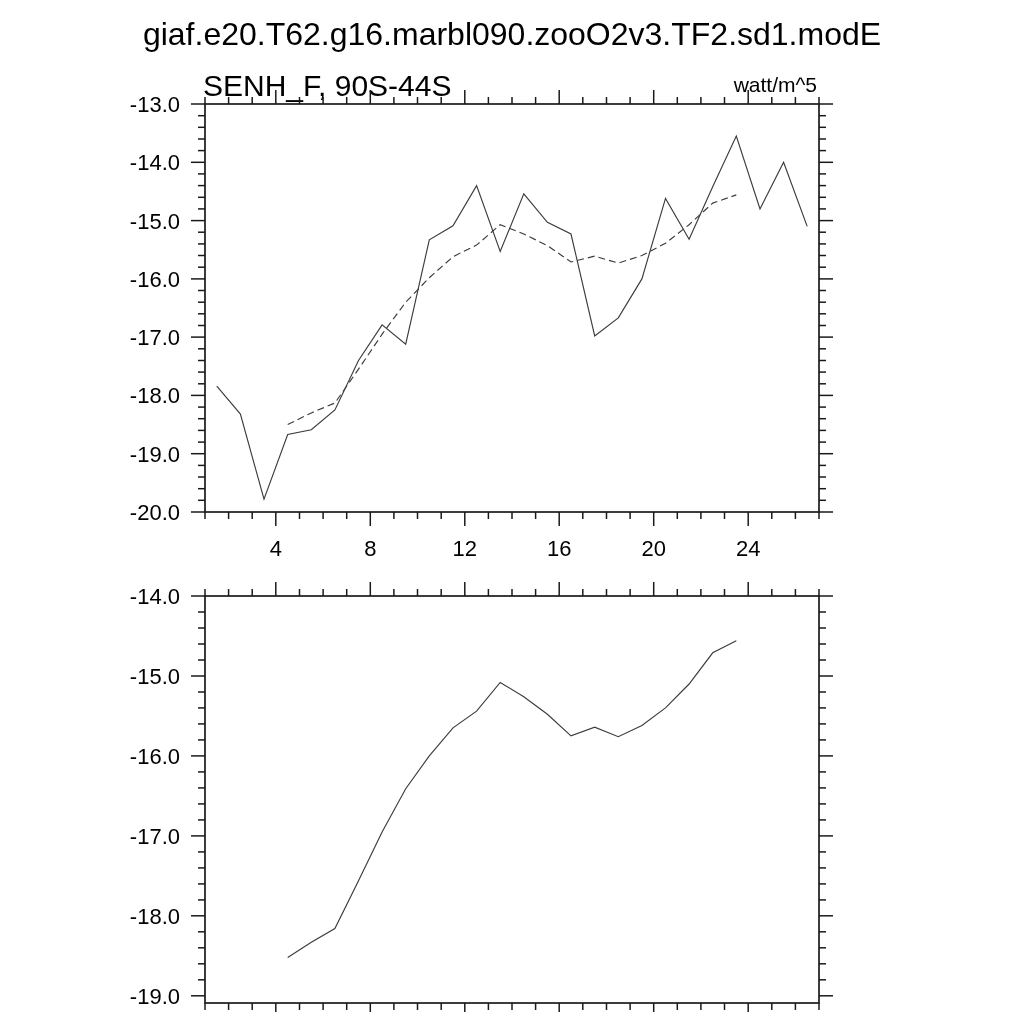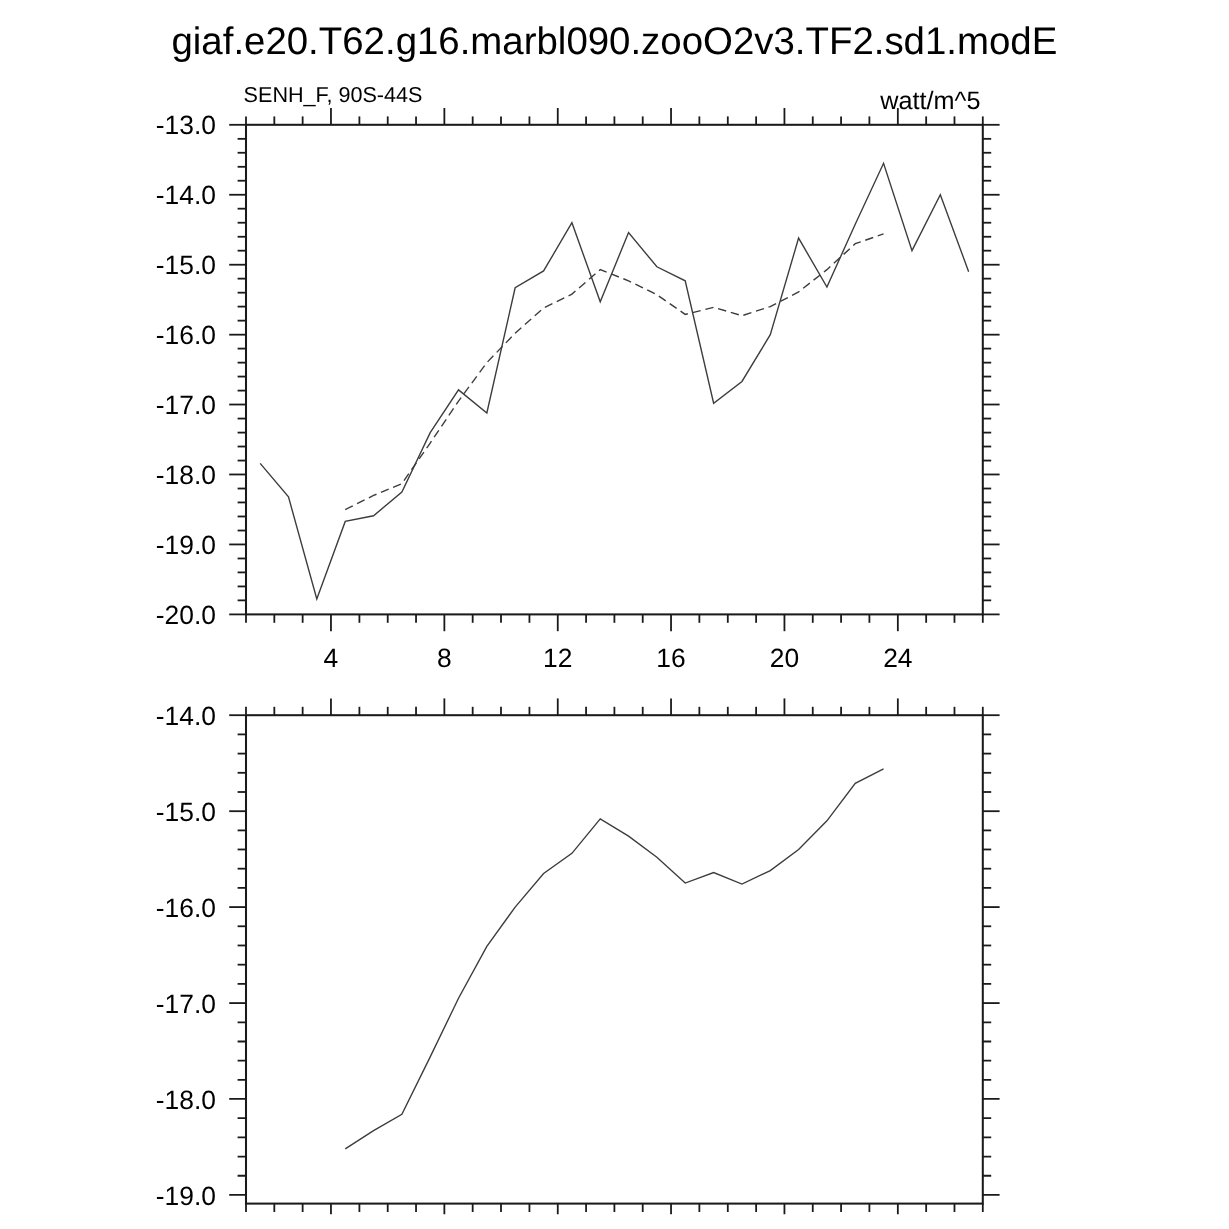--- a/index.html
+++ b/index.html
@@ -11,21 +11,21 @@
     font-family: "Liberation Sans", sans-serif;
     color: #000;
   }
   .main-title {
     position: absolute; top: 18px; left: 0; width: 1024px;
     text-align: center; font-size: 32px; line-height: 1.05;
     white-space: nowrap; color: #000;
   }
   .sub-left {
     position: absolute; top: 69px; left: 203px;
-    font-size: 18px; white-space: nowrap; color: #000; text-align: right;
+    font-size: 30px; white-space: nowrap; color: #000; text-align: right;
   }
   .sub-right {
     position: absolute; top: 73px; right: 207px;
     font-size: 21px; white-space: nowrap; color: #000;
   }
   svg#chart { position: absolute; top: 0; left: 0; }
   .axis line { stroke: #1a1a1a; stroke-width: 1.5; }
   .border-rect { fill: none; stroke: #1a1a1a; stroke-width: 1.7; }
   .curve { fill: none; stroke: #3c3c3c; stroke-width: 1.15; }
   .curve.dashed { stroke-dasharray: 7 4; }

